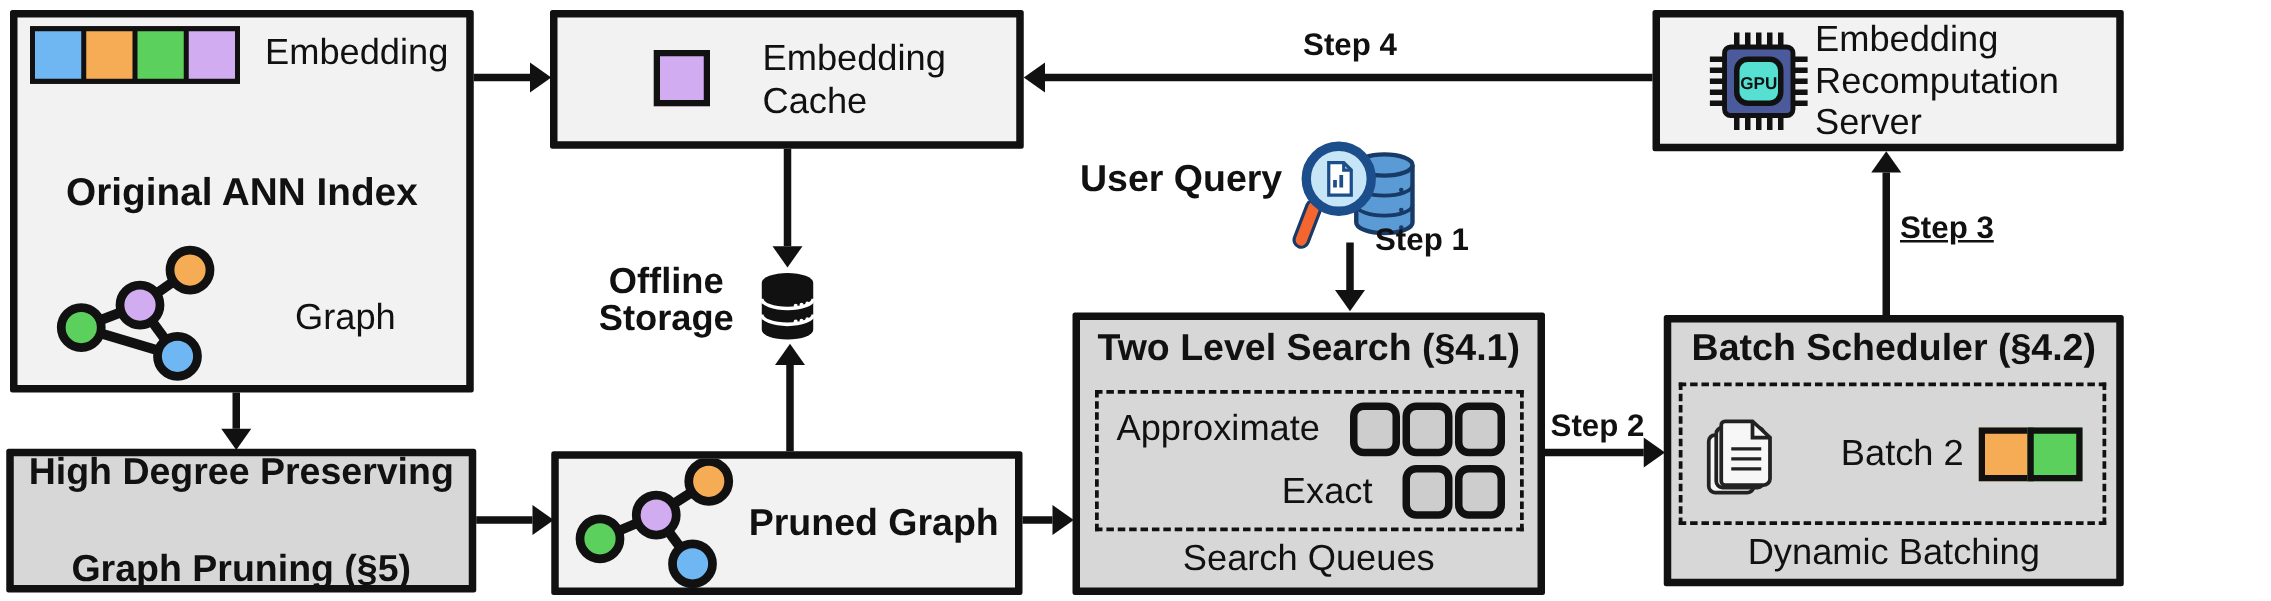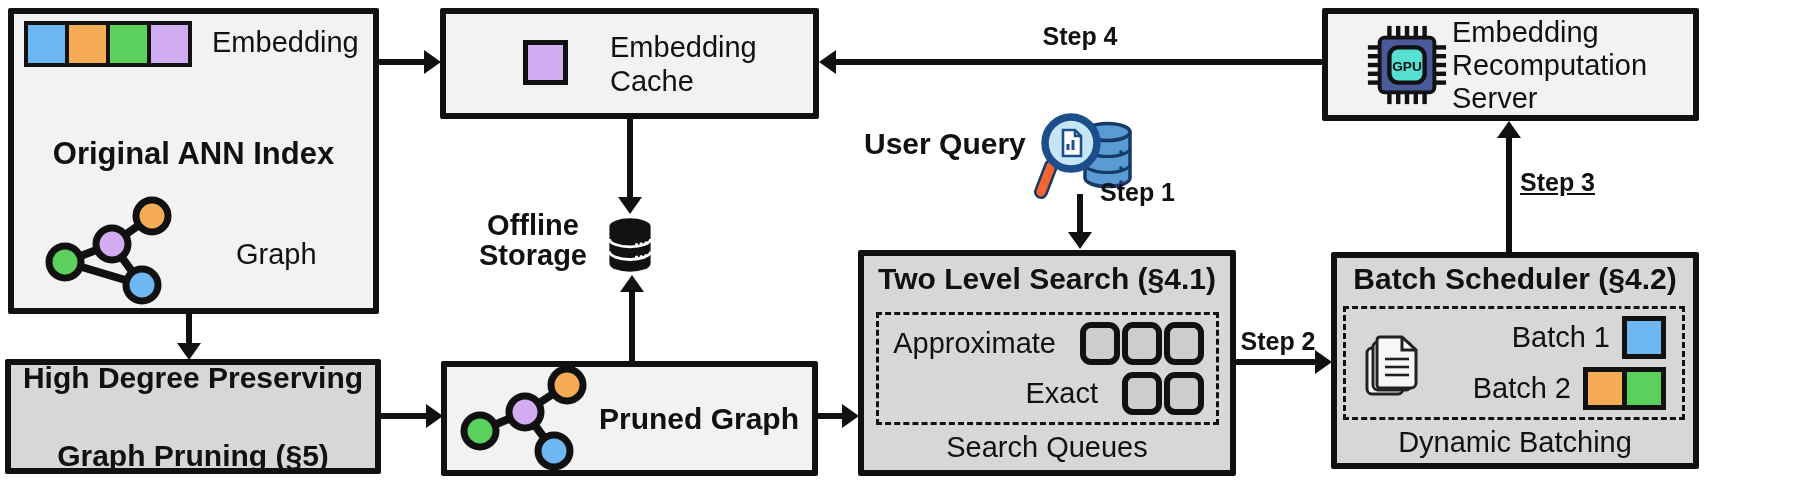--- a/index.html
+++ b/index.html
@@ -182,24 +182,20 @@
         <rect x="3" y="14" width="36" height="46" rx="5" fill="#F7F7F7" stroke="#222" stroke-width="3"></rect>
         <rect x="9" y="8" width="38" height="48" rx="5" fill="#F7F7F7" stroke="#222" stroke-width="3"></rect>
         <path d="M16,3 H38 L52,16 V49 a5,5 0 0 1 -5,5 H16 a3,3 0 0 1 -3,-3 V6 a3,3 0 0 1 3,-3 Z" fill="#F7F7F7" stroke="#222" stroke-width="3"></path>
         <path d="M38,3 V16 H52" fill="none" stroke="#222" stroke-width="3"></path>
         <line x1="21" y1="25" x2="45" y2="25" stroke="#222" stroke-width="2.6"></line>
         <line x1="21" y1="33" x2="45" y2="33" stroke="#222" stroke-width="2.6"></line>
         <line x1="21" y1="41" x2="45" y2="41" stroke="#222" stroke-width="2.6"></line>
       </svg>
       <div class="bat-rows">
         <div class="b-row">
-          <span class="t29">Batch 1</span>
-          <span class="bsq" style="background: rgb(111, 183, 242);"></span>
-        </div>
-        <div class="b-row">
           <span class="t29">Batch 2</span>
           <span style="display:flex;">
             <span class="bsq" style="background: rgb(246, 172, 85);"></span>
             <span class="bsq bsq2" style="background: rgb(92, 208, 92);"></span>
           </span>
         </div>
       </div>
     </div>
     <div class="lbl t29 center" style="bottom:4px;">Dynamic Batching</div>
   </div>

